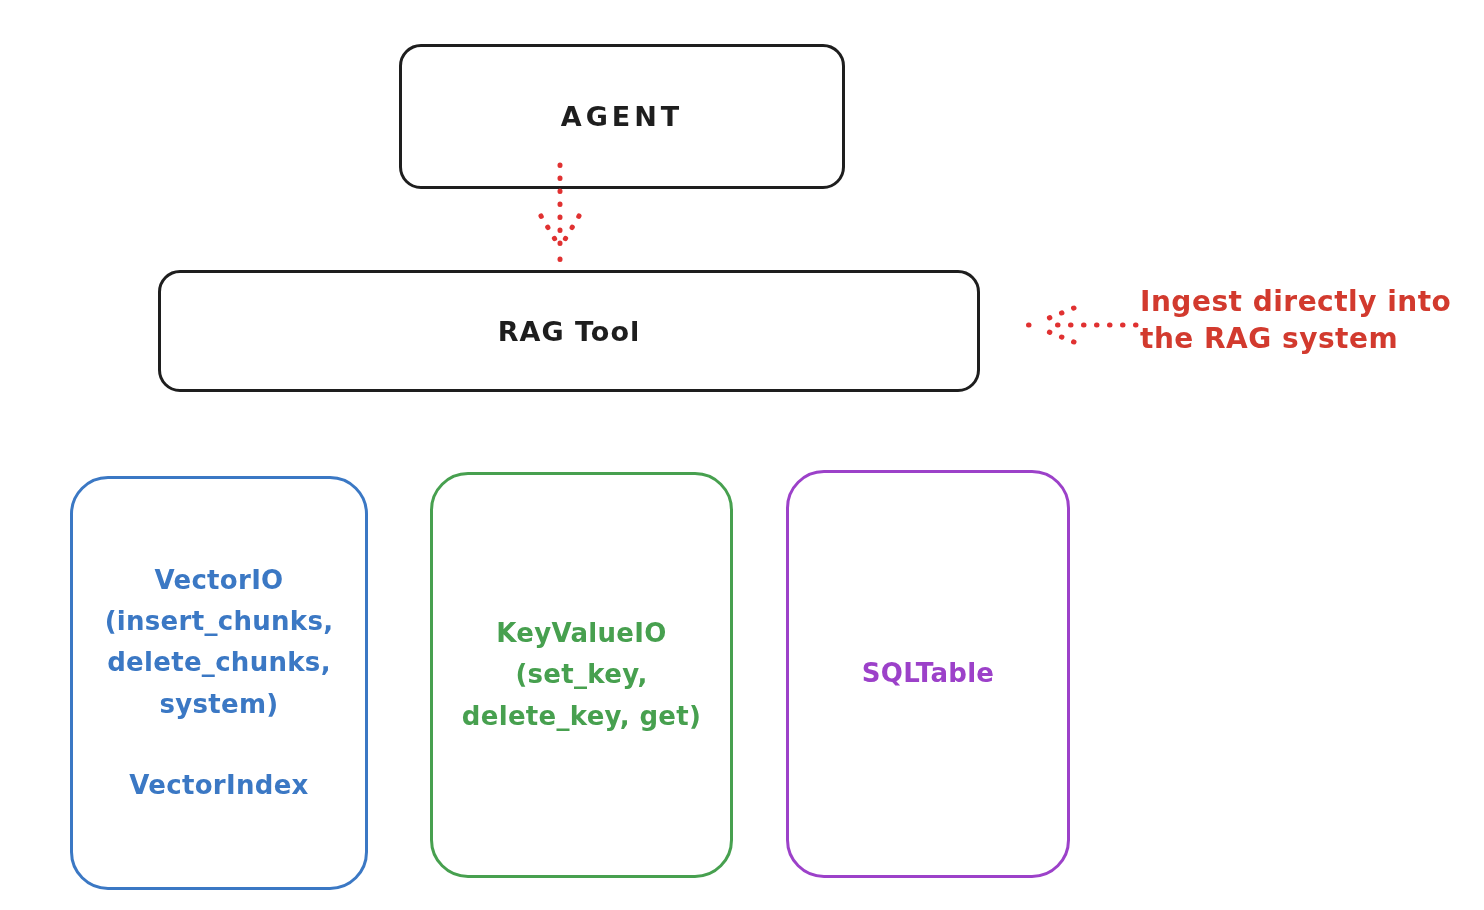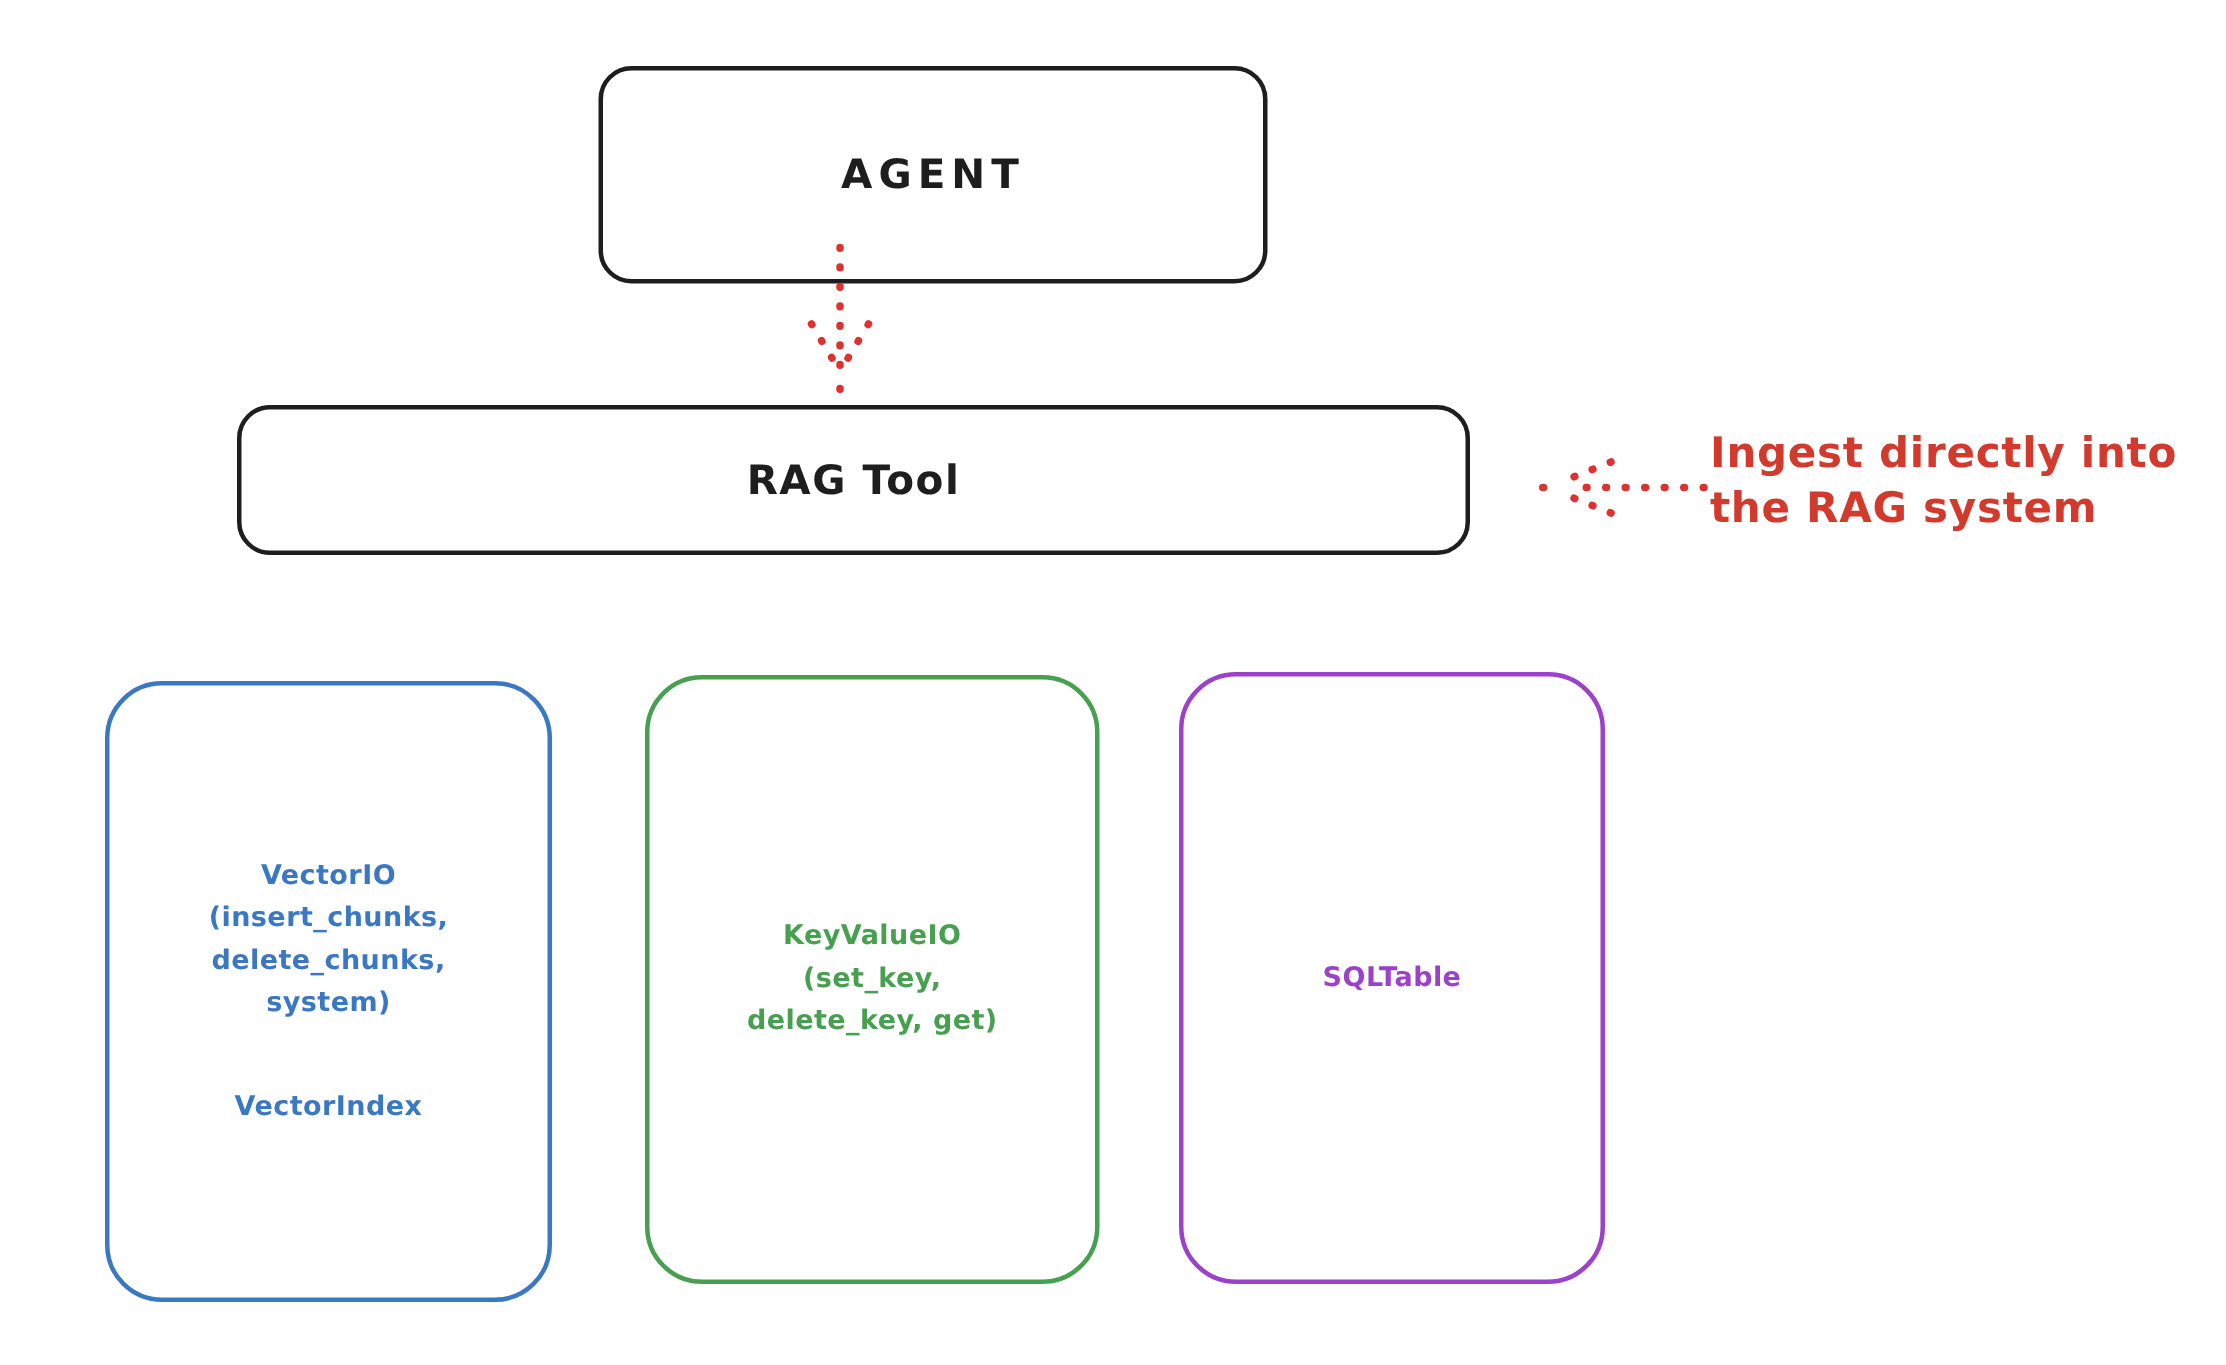--- a/index.html
+++ b/index.html
@@ -31,21 +31,21 @@
     margin-left: 44px;
   }
   .agent-label {
     font-size: 27px;
     font-weight: 700;
     letter-spacing: 4px;
     color: #1e1e1e;
   }
   .rag-box {
     left: 158px; top: 270px;
-    width: 822px; height: 100px;
+    width: 822px; height: 122px;
     border: 3.5px solid #1e1e1e;
     border-radius: 22px;
   }
   .rag-label {
     font-size: 27px;
     font-weight: 600;
     letter-spacing: 1px;
     color: #1e1e1e;
   }
   .arrow {
@@ -70,24 +70,25 @@
     background: #ffffff;
     border-radius: 38px;
     border-style: solid;
     border-width: 3.5px;
     display: flex;
     flex-direction: column;
     align-items: center;
     justify-content: center;
     gap: 40px;
     text-align: center;
-    font-size: 18px;
+    font-size: 26px;
     font-weight: 600;
     line-height: 1.58;
     letter-spacing: 0.3px;
+    margin-top: 22px;
   }
   .storage-box .primary div { white-space: nowrap; }
   .vector-box {
     left: 70px; top: 454px;
     width: 298px; height: 414px;
     border-color: #3b78c4;
     color: #3b78c4;
   }
   .keyvalue-box {
     left: 430px; top: 450px;

